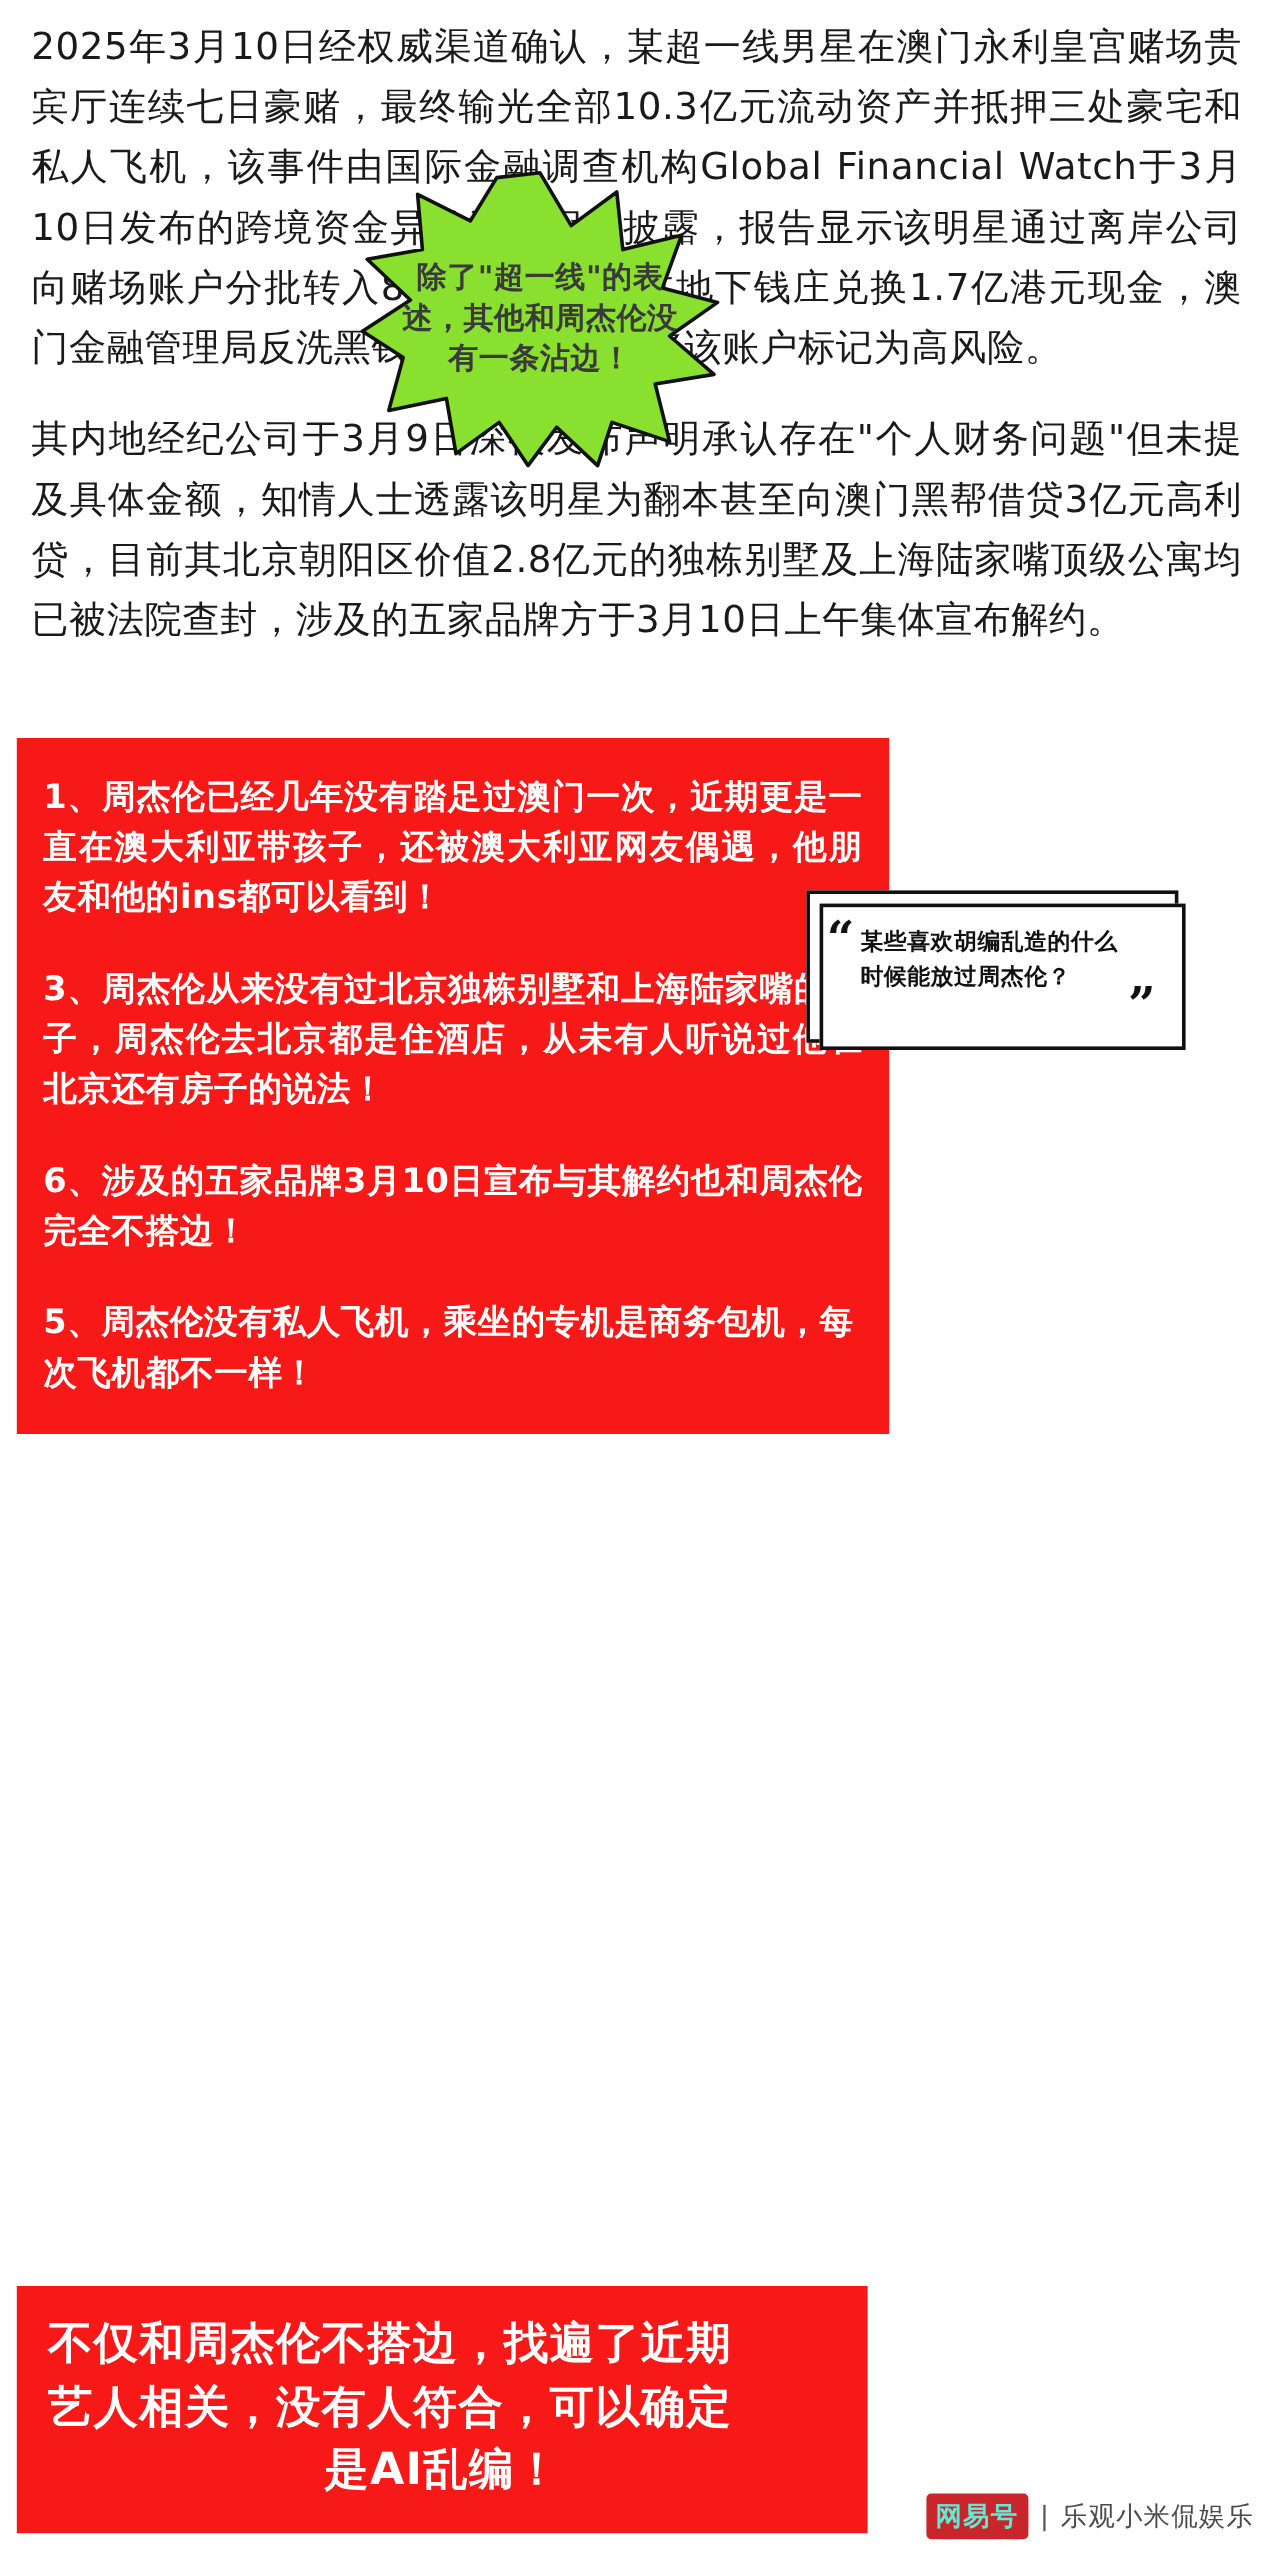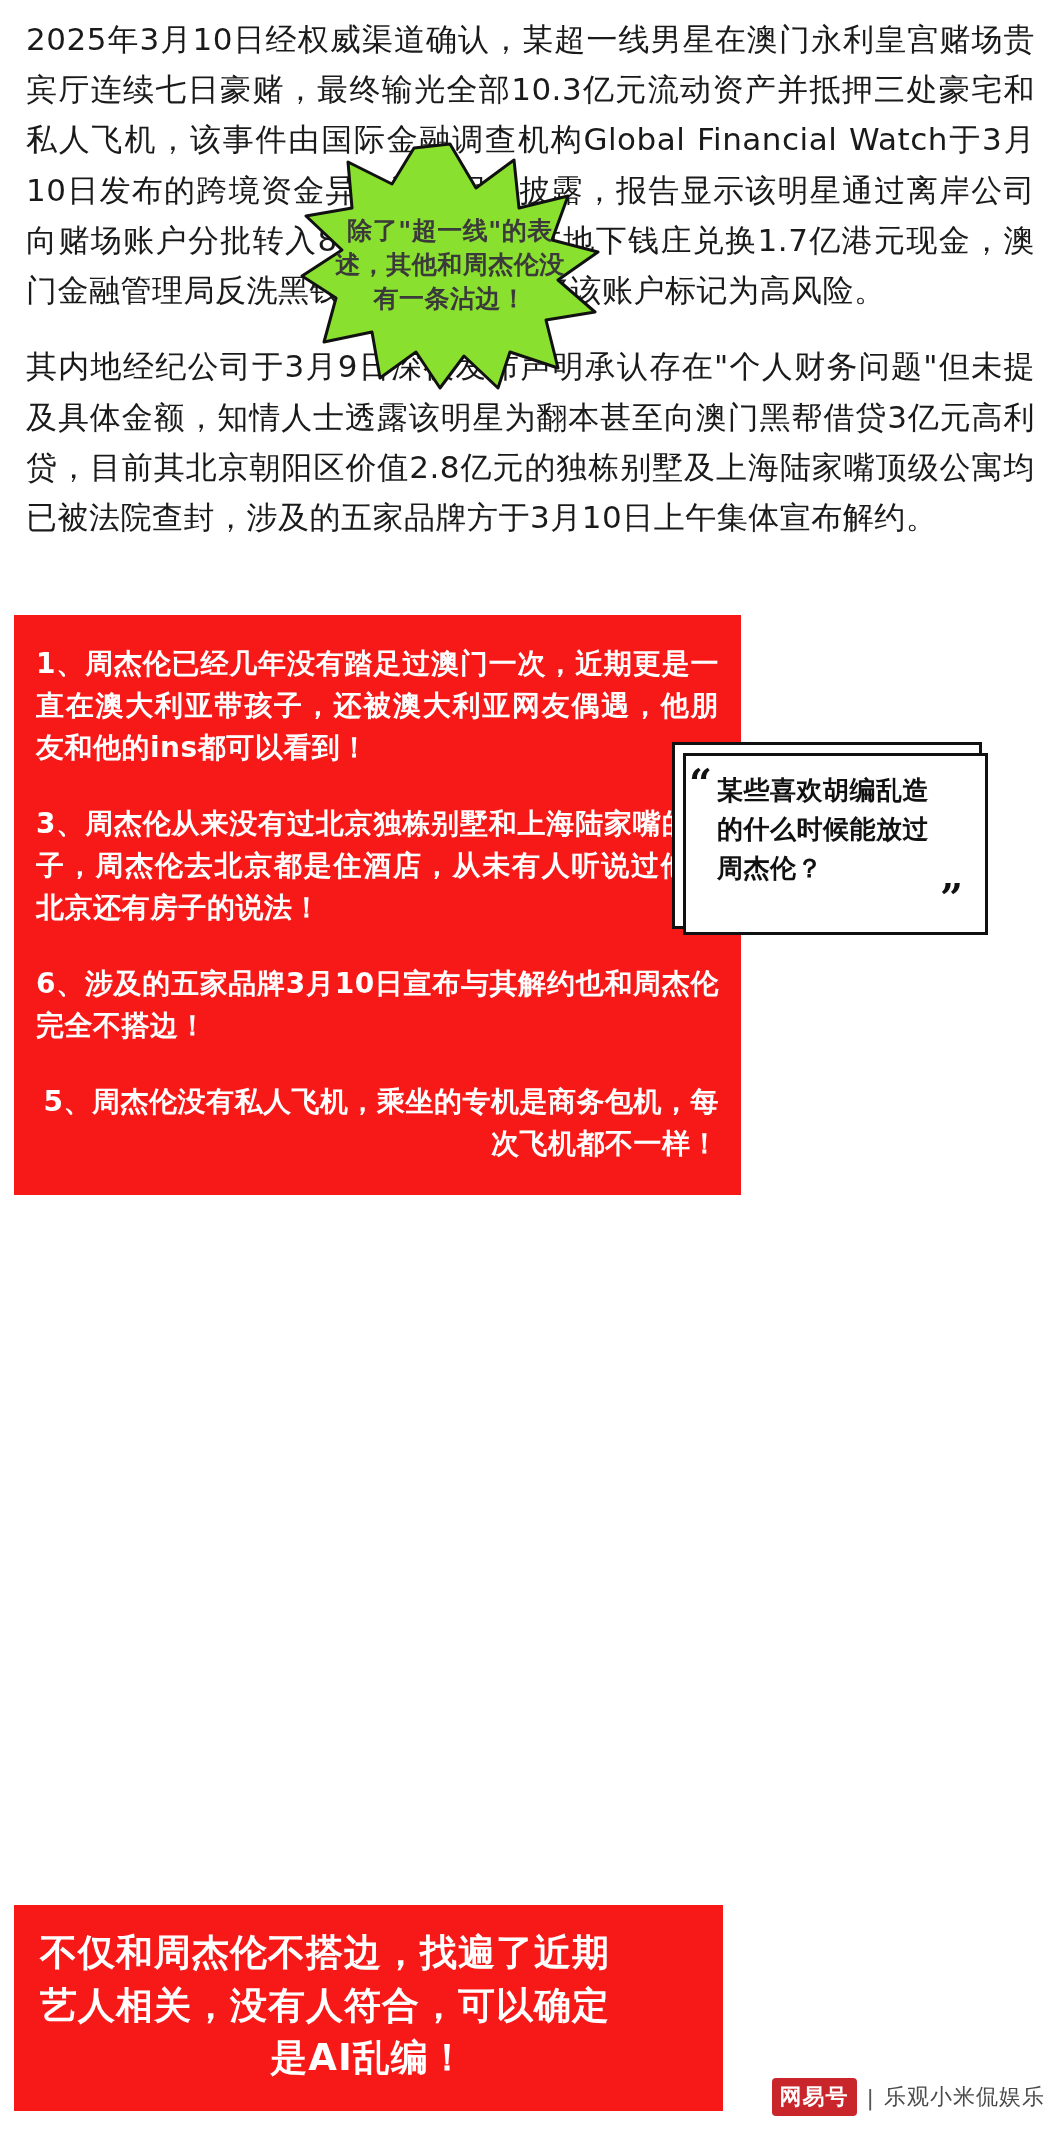--- a/index.html
+++ b/index.html
@@ -65,21 +65,21 @@
   .red-item {
     color: #ffffff;
     font-size: 28px;
     font-weight: 700;
     line-height: 1.5;
     letter-spacing: 0.5px;
     margin: 0 0 34px 0;
     text-align: justify;
   }
   .red-item:last-child { margin-bottom: 0; }
-  .red-item.center-last { text-align: right; }
+  .red-item.center-last { text-align: left; }
 
   
   .quote-card {
     position: absolute;
     left: 672px; top: 742px;
     width: 310px;
     background: #ffffff;
     border: 3px solid #111111;
     padding: 22px 20px 26px 22px;
     z-index: 6;
@@ -95,21 +95,21 @@
   .q-mark {
     font-size: 40px;
     font-weight: 700;
     line-height: 0.6;
     color: #111;
     font-family: "DejaVu Serif", "Liberation Serif", serif;
   }
   .q-open { position:absolute; left: 14px; top: 26px; }
   .q-close { position:absolute; right: 16px; bottom: 16px; }
   .quote-text {
-    font-size: 26px;
+    font-size: 19px;
     font-weight: 700;
     line-height: 1.5;
     color: #111;
     padding: 4px 14px 12px 20px;
     letter-spacing: 0.5px;
   }
 
   
   .bottom-banner {
     position: absolute;
@@ -134,21 +134,21 @@
   .watermark {
     position: absolute;
     right: 16px; bottom: 14px;
     display: flex;
     align-items: center;
     gap: 10px;
     z-index: 8;
   }
   .wm-logo {
     background: #c8262b;
-    color: #ffffff;
+    color: #5eead4;
     font-size: 22px;
     font-weight: 700;
     padding: 4px 8px;
     border-radius: 4px;
     letter-spacing: 1px;
   }
   .wm-sep { color: #555; font-size: 22px; }
   .wm-name { color: #4a4a4a; font-size: 22px; letter-spacing: 1px; }
 
   

